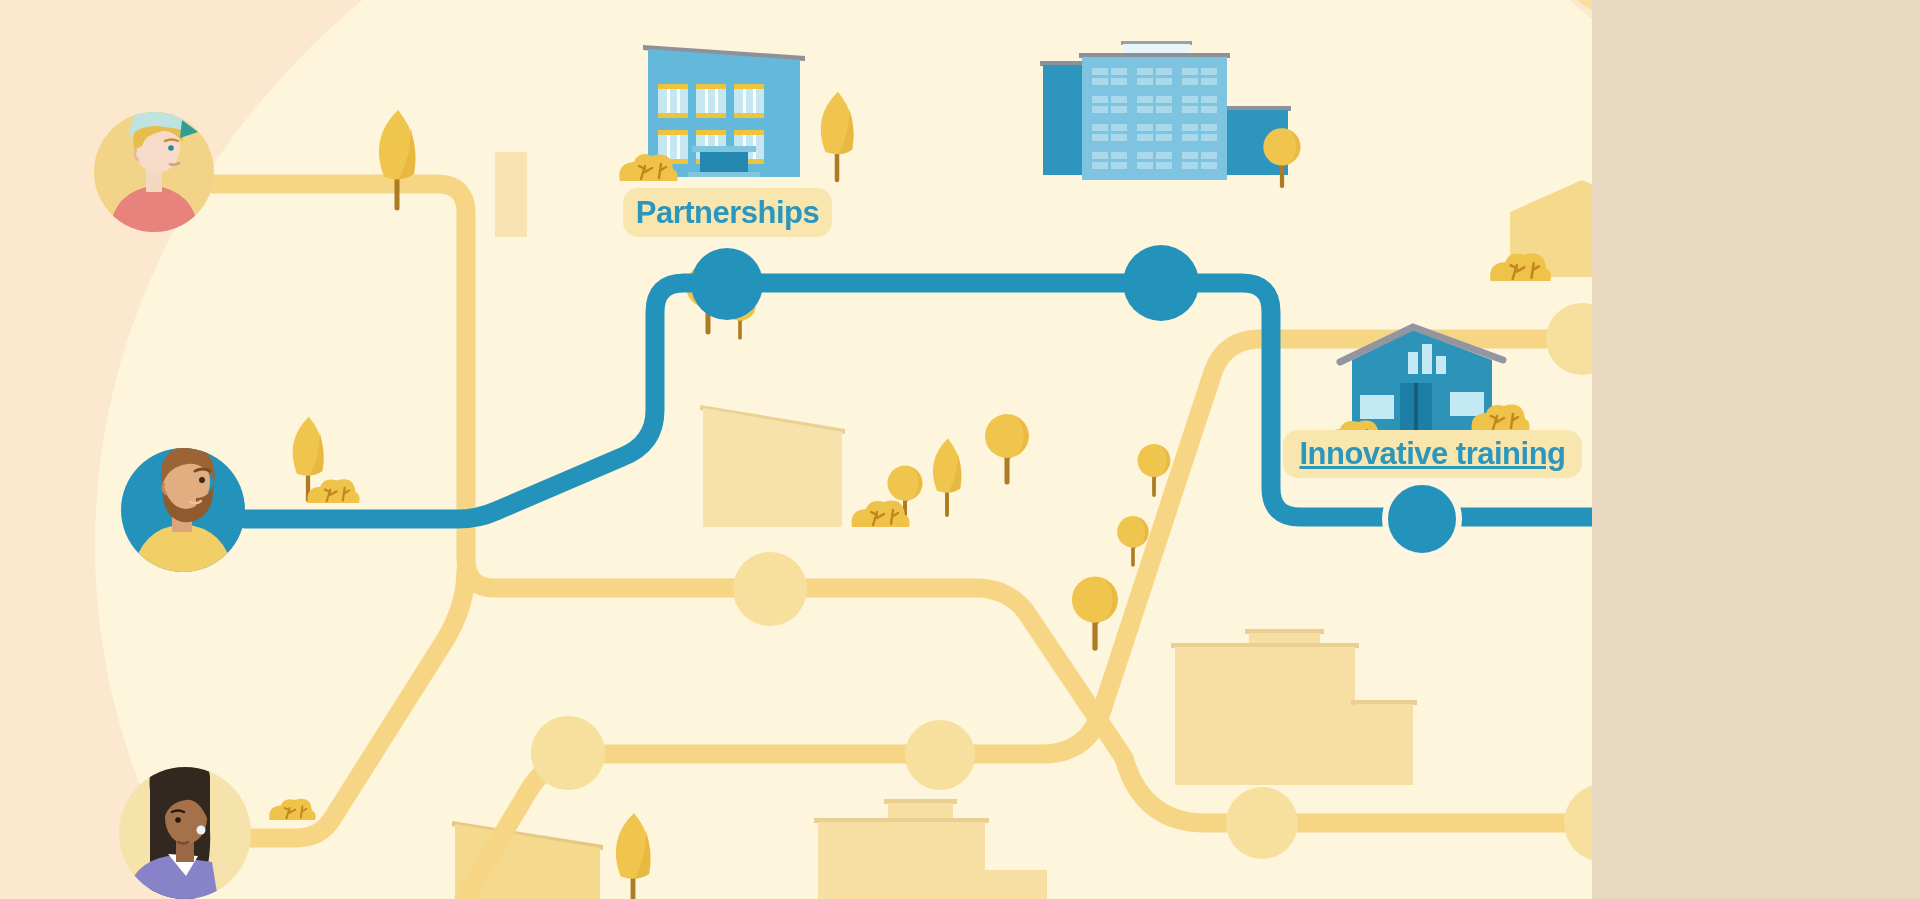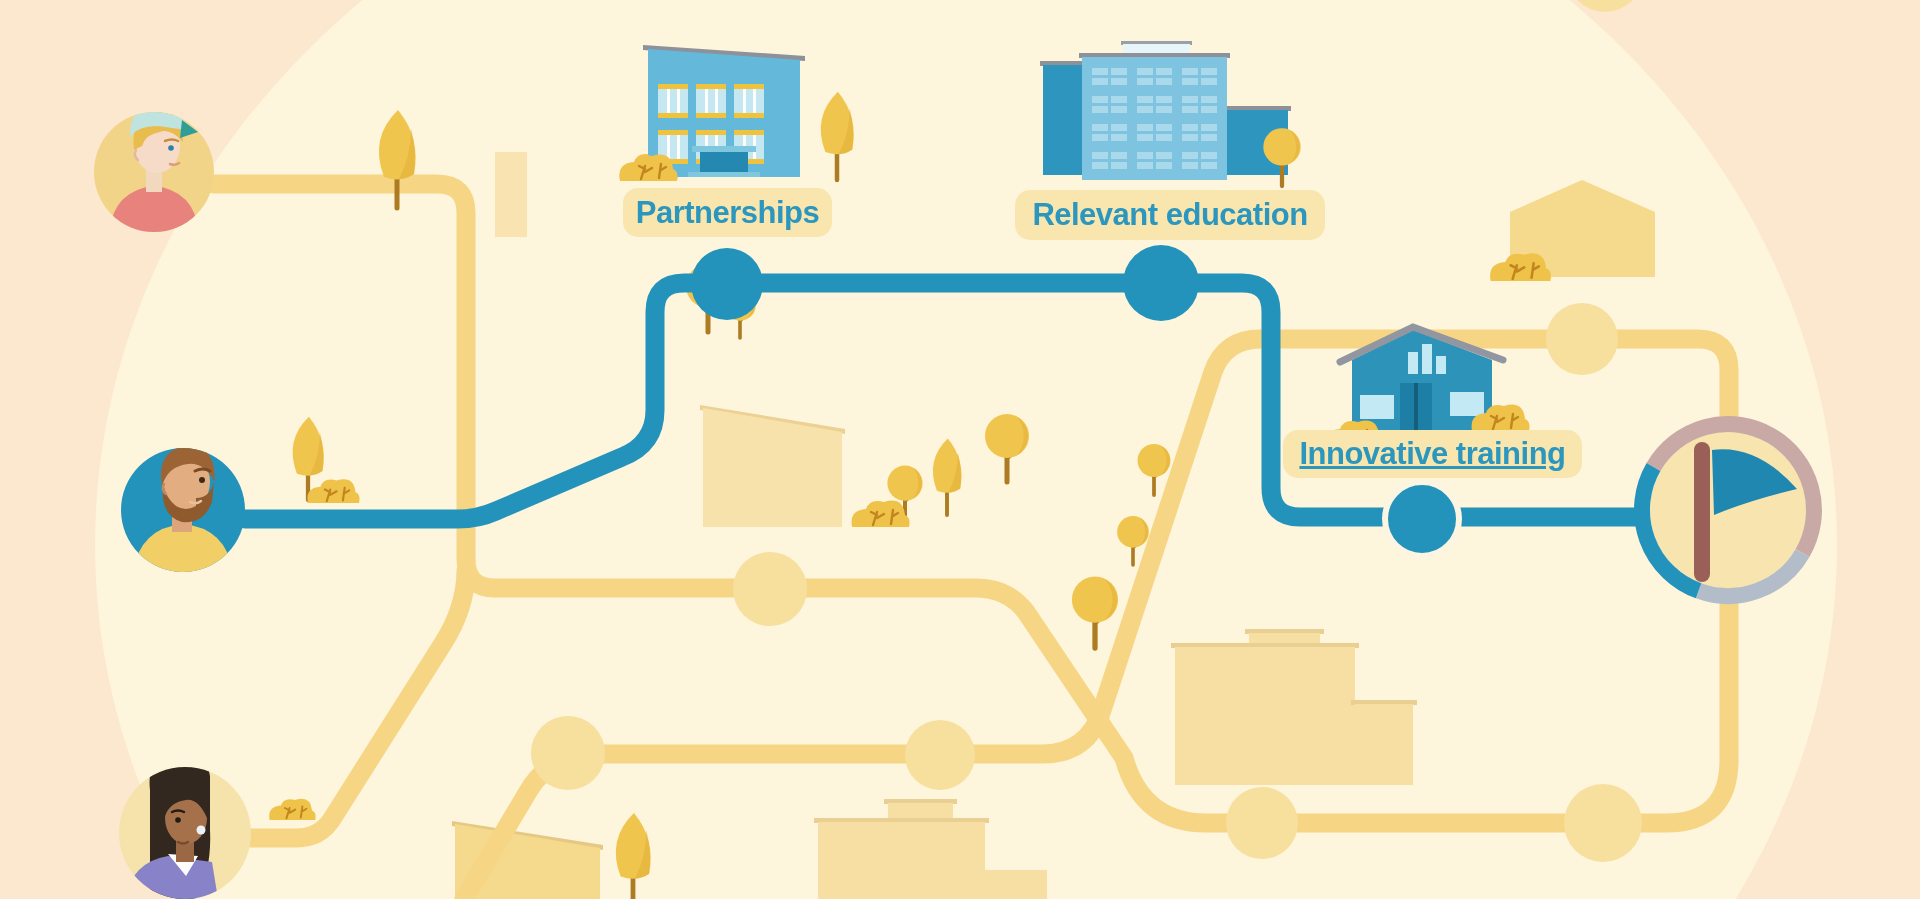--- a/index.html
+++ b/index.html
@@ -1,16 +1,16 @@
 <!DOCTYPE html>
 <html><head>
 <meta charset="utf-8">
 <style>
   html,body{margin:0;padding:0;background:#e8d8c0;}
-  #stage{position:relative;width:1920px;height:899px;overflow:hidden;
+  #stage{position:relative;width:1592px;height:899px;overflow:hidden;
          font-family:"Liberation Sans","DejaVu Sans",sans-serif;}
   #art{position:absolute;left:0;top:0;}
   .station-label{position:absolute;display:flex;align-items:center;justify-content:center;
      background:#F9E6AE;border-radius:15px;color:#2B96BE;font-weight:bold;
      font-size:31px;letter-spacing:-0.5px;white-space:nowrap;}
   .lbl-partnerships{left:623px;top:188px;width:209px;height:49px;}
   .lbl-relevant{left:1015px;top:190px;width:310px;height:50px;}
   .lbl-innovative{left:1283px;top:430px;width:299px;height:48px;text-decoration:underline;}
 </style>
 </head>
@@ -243,19 +243,16 @@
       <path d="M172 812 Q178 809 184 812" stroke="#241A12" stroke-width="2.5" fill="none" stroke-linecap="round"></path>
       <circle cx="201" cy="830" r="4.5" fill="#EAF2F5"></circle>
       <path d="M178 842 Q183 845 188 842" stroke="#7A4A2E" stroke-width="2.5" fill="none" stroke-linecap="round"></path>
     </g>
   </g>
 </svg>
 
   <div class="station-label lbl-partnerships">
     <span>Partnerships</span>
   </div>
-  <div class="station-label lbl-relevant">
-    <span>Relevant education</span>
-  </div>
   <div class="station-label lbl-innovative">
     <span>Innovative training</span>
   </div>
 </div>
 
 </body></html>

